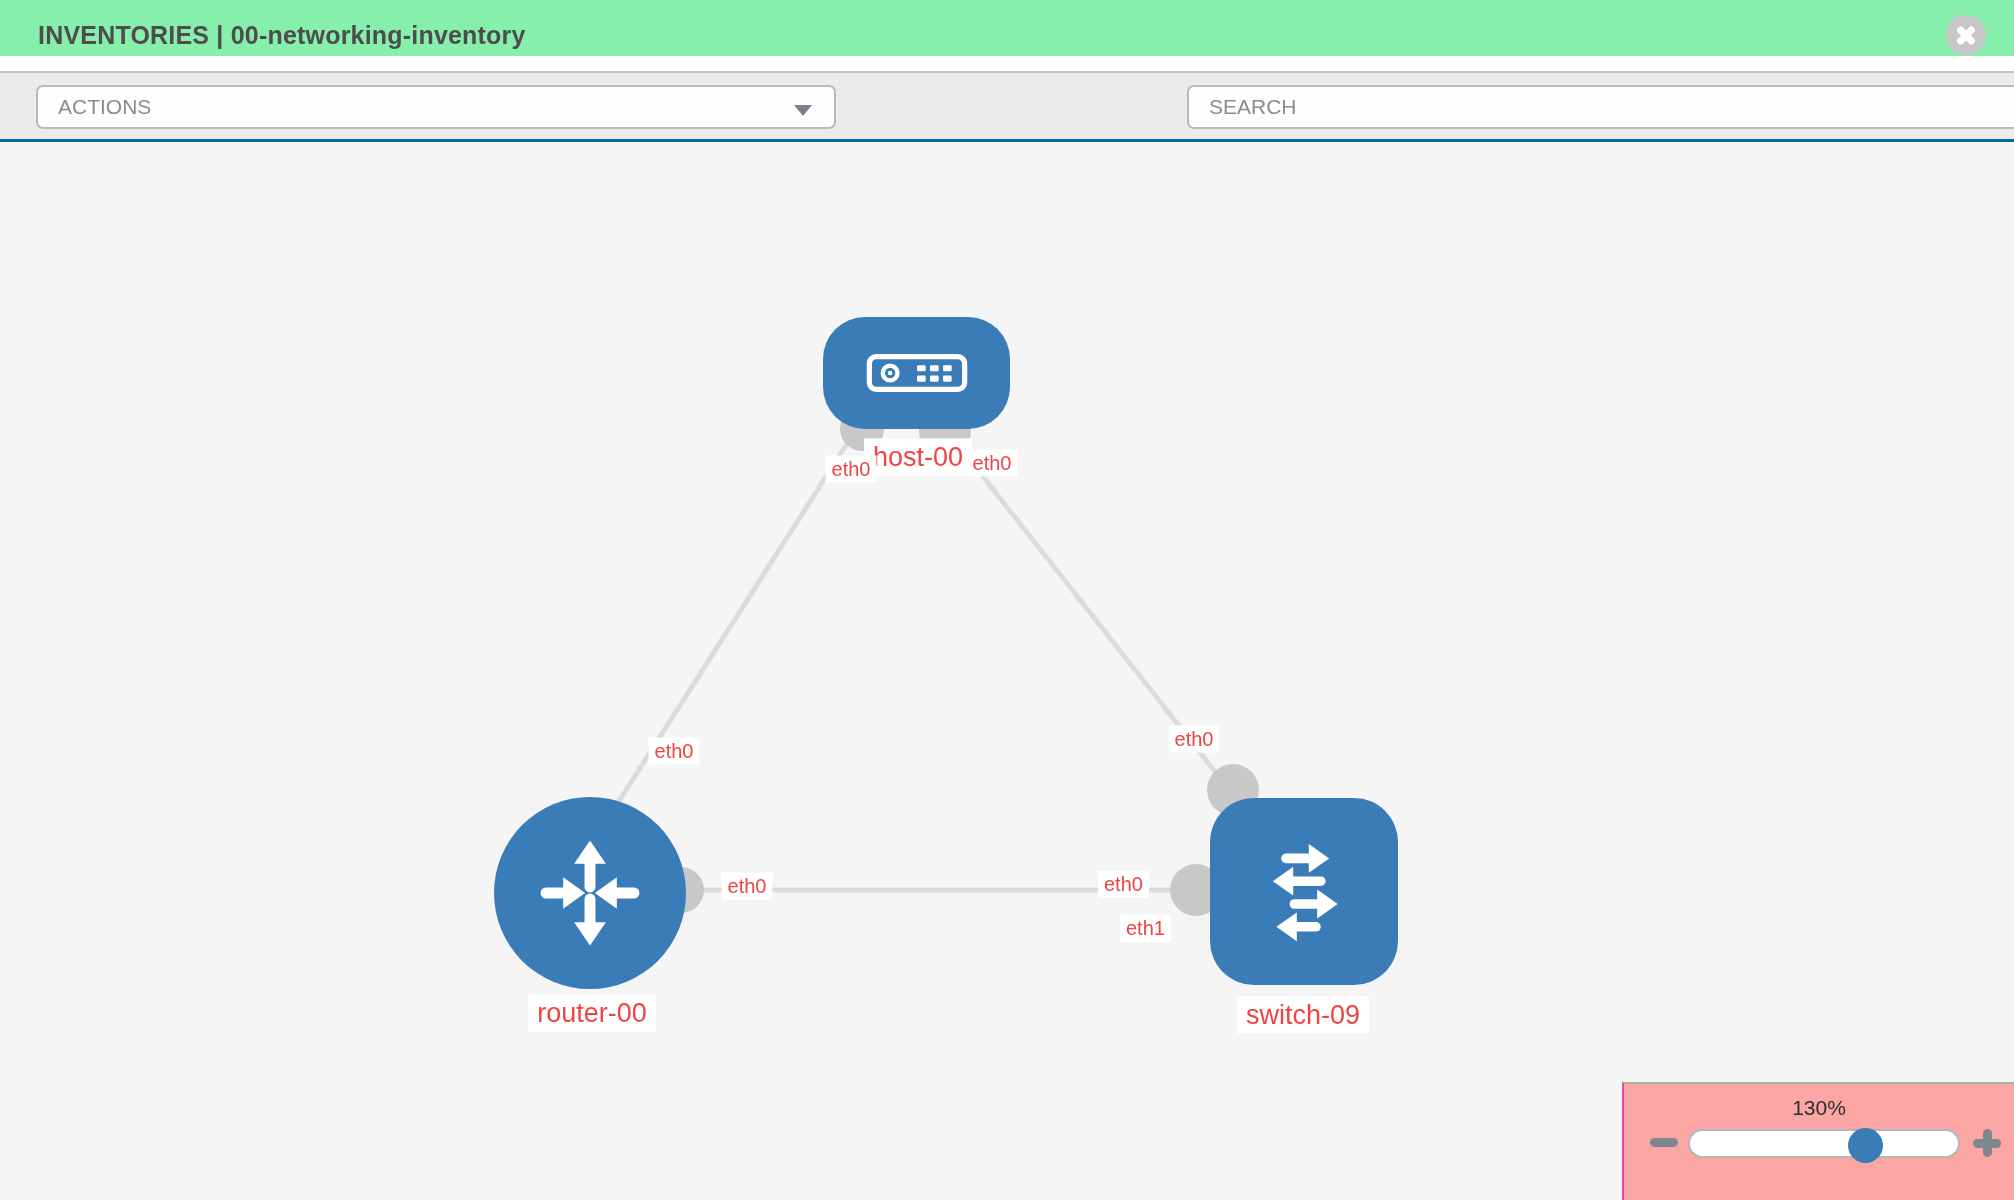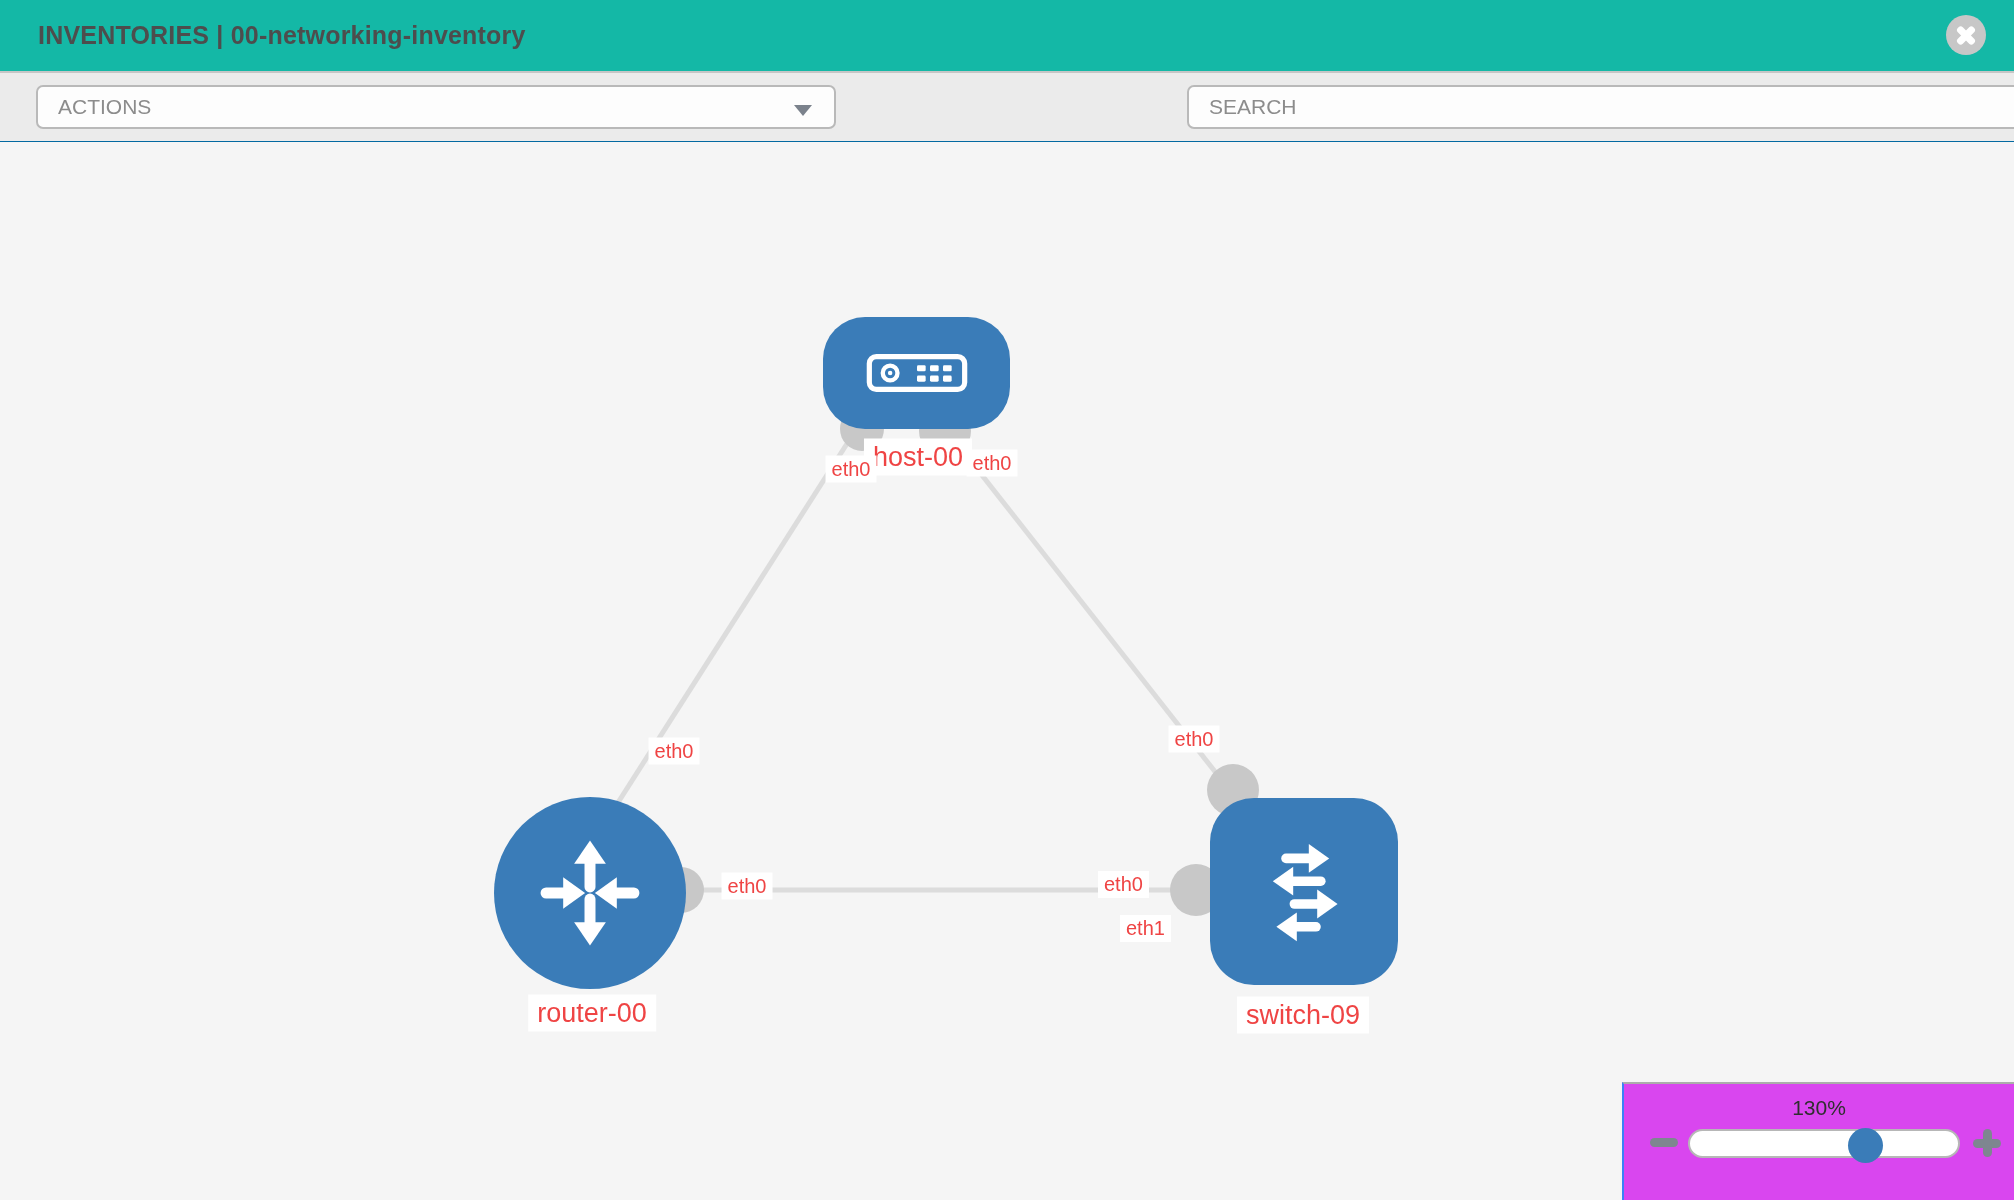--- a/index.html
+++ b/index.html
@@ -1,29 +1,29 @@
 <!DOCTYPE html>
 <html><head>
 <meta charset="utf-8">
 <style>
   * { margin:0; padding:0; box-sizing:border-box; }
   html,body { width:2014px; height:1200px; overflow:hidden; }
   body { font-family:"Liberation Sans","DejaVu Sans",sans-serif; background:#ffffff; }
   .app { position:relative; width:2014px; height:1200px; background:#ffffff; overflow:hidden; }
 
   
-  .header { position:absolute; top:0; left:0; right:0; height:71px; background:#14b8a6;padding-left:42px; }
+  .header { position:absolute; top:0; left:0; right:0; height:56px; background:#86efac;padding-left:42px; }
   .title { position:absolute; left:38px; top:21px; font-size:25px; font-weight:700; color:#4d4d4d; letter-spacing:.2px; }
   .close-btn { position:absolute; left:1946px; top:15px; width:40px; height:40px; border-radius:50%; background:#c7c7c7; cursor:pointer; }
   .close-btn::before, .close-btn::after { content:""; position:absolute; left:9px; top:16.5px; width:22px; height:7px; border-radius:3px; background:#ffffff; }
   .close-btn::before { transform:rotate(45deg); }
   .close-btn::after  { transform:rotate(-45deg); }
 
   
-  .toolbar { position:absolute; top:71px; left:0; right:0; height:71px; background:#ebebeb; border-top:2px solid #c6c6c6; border-bottom:1px solid #0369a1; }
+  .toolbar { position:absolute; top:71px; left:0; right:0; height:71px; background:#ebebeb; border-top:2px solid #c6c6c6; border-bottom:3px solid #0369a1; }
   .dropdown { position:absolute; top:12px; height:44px; background:#fdfdfd; border:2px solid #b9b9b9; border-radius:7px; display:flex; align-items:center; padding:0 20px; font-size:21px; color:#8c8c8c; cursor:pointer; }
   .dd-actions { left:36px; width:800px; }
   .dd-search { left:1187px; width:920px; }
   .caret { position:absolute; right:22px; top:18px; width:0; height:0; border-left:9px solid transparent; border-right:9px solid transparent; border-top:11px solid #7b828c; }
   .tool-btn { position:absolute; top:94px; width:40px; height:36px; cursor:pointer; }
   .tool-btn svg { width:100%; height:100%; }
   .btn-wrench { left:1045px; }
   .btn-key { left:1115px; }
 
   
@@ -43,21 +43,21 @@
   .lbl-switch { left:1303px; top:873px; }
   .if-host-left    { left:851px;  top:327px; }
   .if-host-right   { left:992px;  top:321px; }
   .if-router-upper { left:674px;  top:609px; }
   .if-router-right { left:747px;  top:744px; }
   .if-switch-top   { left:1194px; top:597px; }
   .if-switch-back  { left:1098px; top:729px; transform:none; z-index:4; }
   .if-switch-front { left:1120px; top:729px; transform:none; z-index:5;margin-top:44px; }
 
   
-  .zoom-panel { position:absolute; left:1622px; top:1082px; width:392px; height:118px; background:#d946ef; border-left:2px solid #3b82f6; border-top:2px solid #acacac; z-index:6; }
+  .zoom-panel { position:absolute; left:1622px; top:1082px; width:392px; height:118px; background:#fca5a5; border-left:2px solid #ec4899; border-top:2px solid #acacac; z-index:6; }
   .zoom-value { position:absolute; left:0; top:12px; width:100%; text-align:center; font-size:21px; color:#2f2f2f; }
   .zoom-minus { position:absolute; left:26px; top:54px; width:28px; height:9px; border-radius:4.5px; background:#7e8690; cursor:pointer; }
   .zoom-plus { position:absolute; left:348px; top:44px; width:30px; height:30px; cursor:pointer; }
   .zoom-plus::before { content:""; position:absolute; left:1px; top:10.5px; width:28px; height:9px; border-radius:4.5px; background:#7e8690; }
   .zoom-plus::after  { content:""; position:absolute; left:10.5px; top:1px; width:9px; height:28px; border-radius:4.5px; background:#7e8690; }
   .zoom-track { position:absolute; left:64px; top:45px; width:272px; height:29px; background:#ffffff; border:2px solid #b7b7b7; border-radius:15px; cursor:pointer; }
   .zoom-thumb { position:absolute; left:224px; top:44px; width:35px; height:35px; border-radius:50%; background:#3a7cb8; cursor:grab; }
 </style>
 </head>
 <body>

